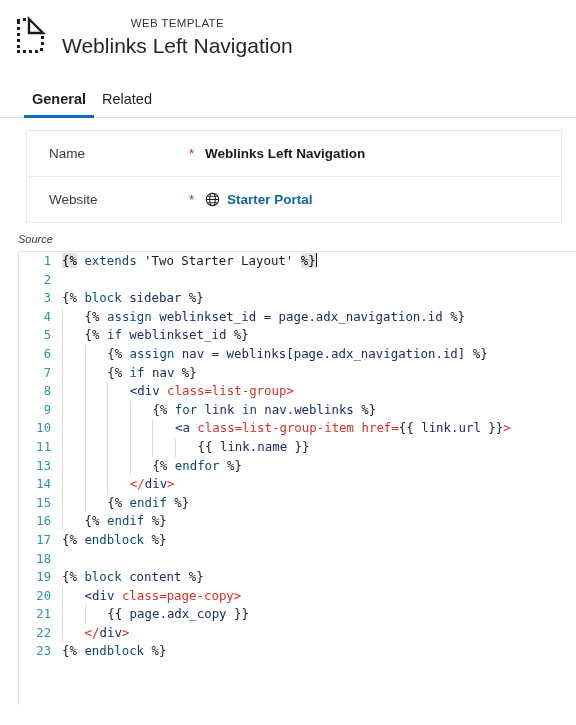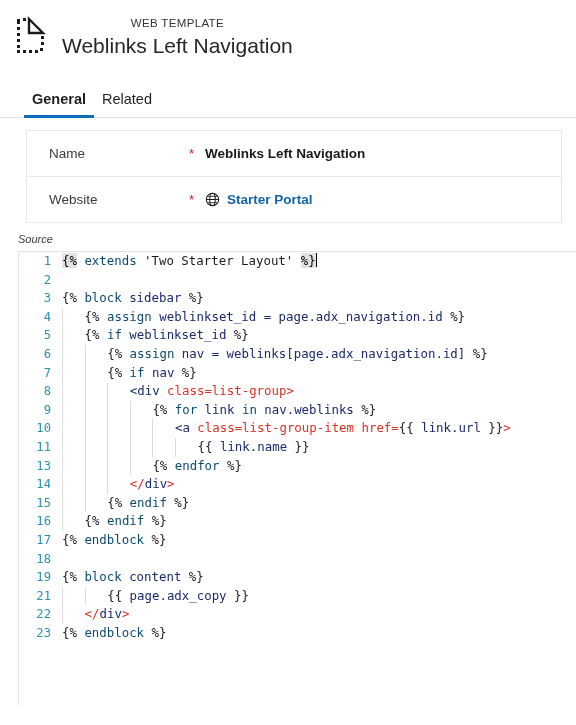--- a/index.html
+++ b/index.html
@@ -253,17 +253,18 @@
       <div class="code-line"><div class="ln">9</div><div class="code-text"><span class="ig"></span><span class="ig"></span><span class="ig"></span><span class="ig"></span><span class="t-plain">{% </span><span class="t-kw">for</span><span class="t-var"> link </span><span class="t-kw">in</span><span class="t-var"> nav.weblinks </span><span class="t-plain">%}</span></div></div>
       <div class="code-line"><div class="ln">10</div><div class="code-text"><span class="ig"></span><span class="ig"></span><span class="ig"></span><span class="ig"></span><span class="ig"></span><span class="t-tag">&lt;a</span><span class="t-plain"> </span><span class="t-attr">class=list-group-item href=</span><span class="t-plain">{{ </span><span class="t-var">link.url</span><span class="t-plain"> }}</span><span class="t-attr">&gt;</span></div></div>
       <div class="code-line"><div class="ln">11</div><div class="code-text"><span class="ig"></span><span class="ig"></span><span class="ig"></span><span class="ig"></span><span class="ig"></span><span class="ig"></span><span class="t-plain">{{ </span><span class="t-var">link.name</span><span class="t-plain"> }}</span></div></div>
       <div class="code-line"><div class="ln">13</div><div class="code-text"><span class="ig"></span><span class="ig"></span><span class="ig"></span><span class="ig"></span><span class="t-plain">{% </span><span class="t-kw">endfor</span><span class="t-var"> </span><span class="t-plain">%}</span></div></div>
       <div class="code-line"><div class="ln">14</div><div class="code-text"><span class="ig"></span><span class="ig"></span><span class="ig"></span><span class="t-attr">&lt;</span><span class="t-attr">/</span><span class="t-tag">div</span><span class="t-attr">&gt;</span></div></div>
       <div class="code-line"><div class="ln">15</div><div class="code-text"><span class="ig"></span><span class="ig"></span><span class="t-plain">{% </span><span class="t-kw">endif</span><span class="t-var"> </span><span class="t-plain">%}</span></div></div>
       <div class="code-line"><div class="ln">16</div><div class="code-text"><span class="ig"></span><span class="t-plain">{% </span><span class="t-kw">endif</span><span class="t-var"> </span><span class="t-plain">%}</span></div></div>
       <div class="code-line"><div class="ln">17</div><div class="code-text"><span class="t-plain">{% </span><span class="t-kw">endblock</span><span class="t-var"> </span><span class="t-plain">%}</span></div></div>
       <div class="code-line"><div class="ln">18</div><div class="code-text"></div></div>
       <div class="code-line"><div class="ln">19</div><div class="code-text"><span class="t-plain">{% </span><span class="t-kw">block</span><span class="t-var"> content </span><span class="t-plain">%}</span></div></div>
+      <div class="code-line"><div class="ln">20</div><div class="code-text"><span class="ig"></span><span class="t-tag">&lt;div</span><span class="t-plain"> </span><span class="t-attr">class=page-copy&gt;</span></div></div>
       <div class="code-line"><div class="ln">21</div><div class="code-text"><span class="ig"></span><span class="ig"></span><span class="t-plain">{{ </span><span class="t-var">page.adx_copy</span><span class="t-plain"> }}</span></div></div>
       <div class="code-line"><div class="ln">22</div><div class="code-text"><span class="ig"></span><span class="t-attr">&lt;</span><span class="t-attr">/</span><span class="t-tag">div</span><span class="t-attr">&gt;</span></div></div>
       <div class="code-line"><div class="ln">23</div><div class="code-text"><span class="t-plain">{% </span><span class="t-kw">endblock</span><span class="t-var"> </span><span class="t-plain">%}</span></div></div>
     </div>
 </div>
 
 </body></html>

